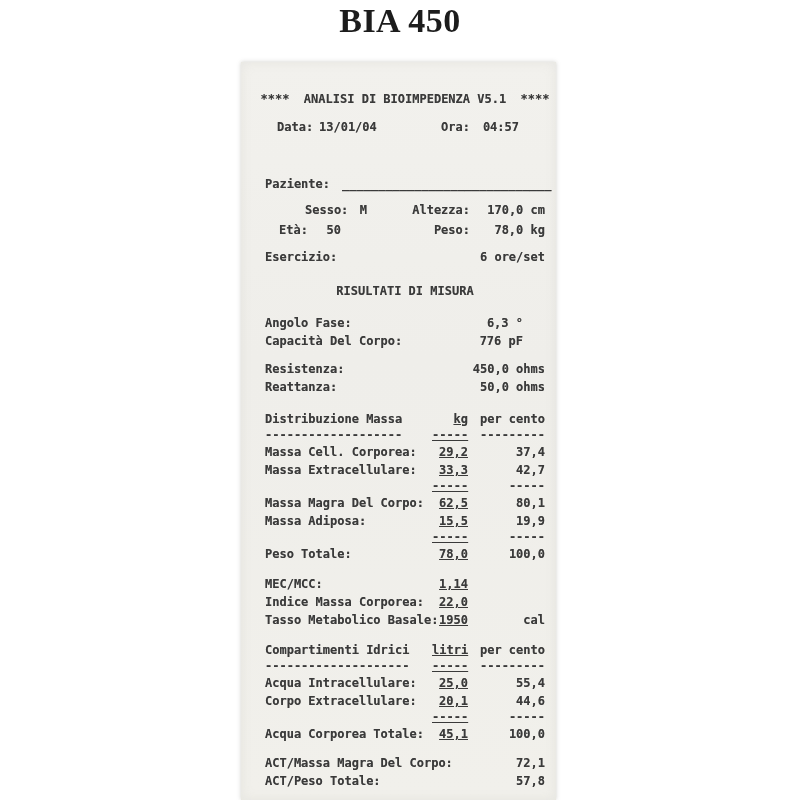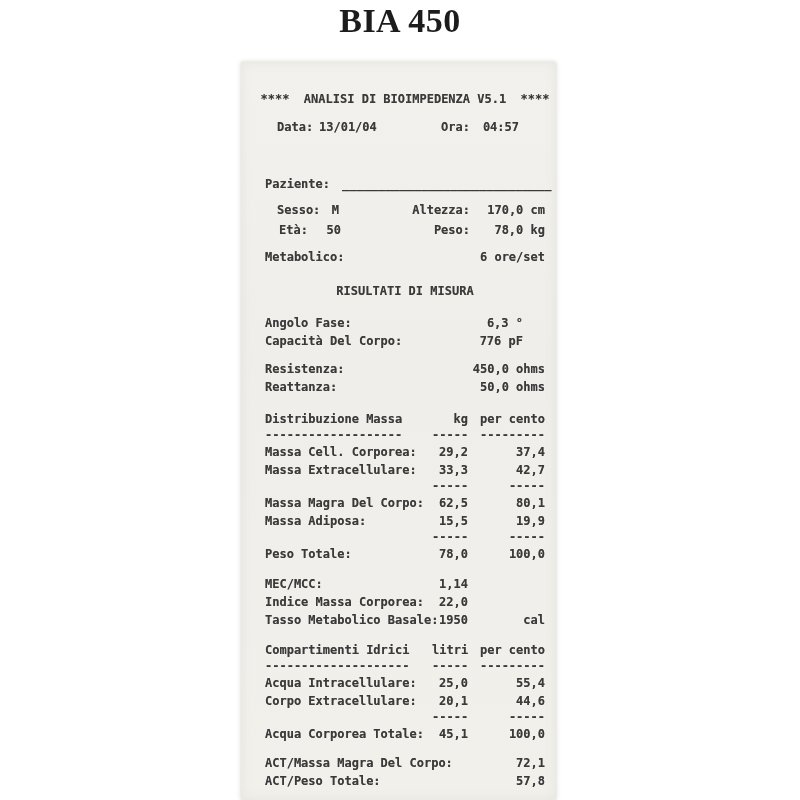--- a/index.html
+++ b/index.html
@@ -36,24 +36,24 @@
   
   .pair .l1 { width: 42px; padding-left: 12px; }
   .pair .ind { padding-left: 14px; }
   .pair .v1 { width: 20px; text-align: right; }
   .pair-date .v1 { width: auto; text-align: left; }
   .pair .sp { flex: 1 1 auto; }
   .pair .v2 { width: 75px; text-align: right; }
   .pair .v2.time { width: 49px; padding-right: 26px; }
   
   .tbl .lbl { flex: 1 1 auto; min-width: 0; }
-  .tbl .c1 { width: 36px; text-align: right; flex-shrink: 0; }
+  .tbl .c1 { width: 36px; text-align: right; flex-shrink: 0; text-decoration: underline; }
   .tbl .c2 { width: 77px; text-align: right; flex-shrink: 0; }
   .mt2  { margin-top: 2px; }
-  .mt8  { margin-top: 8px; }
+  .mt8  { margin-top: 8px; margin-left: 28px; }
   .mt9  { margin-top: 9px; }
   .mt10 { margin-top: 10px; }
   .mt11 { margin-top: 11px; }
   .mt12 { margin-top: 12px; }
   .mt14 { margin-top: 14px; }
   .mt16 { margin-top: 16px; }
   .mt39 { margin-top: 39px; gap: 12px; }
 </style>
 </head>
 <body>
@@ -90,21 +90,21 @@
 
     <div class="line pair mt2">
       <span class="l1 ind">Età:</span>
       <span class="v1">50</span>
       <span class="sp"></span>
       <span class="l2">Peso:</span>
       <span class="v2">78,0 kg</span>
     </div>
 
     <div class="line kv mt9">
-      <span>Metabolico:</span>
+      <span>Esercizio:</span>
       <span>6 ore/set</span>
     </div>
 
     <div class="line center mt16">
       <span>RISULTATI DI MISURA</span>
     </div>
 
     <div class="line kv mt14">
       <span>Angolo Fase:</span>
       <span class="pad22">6,3 °</span>

